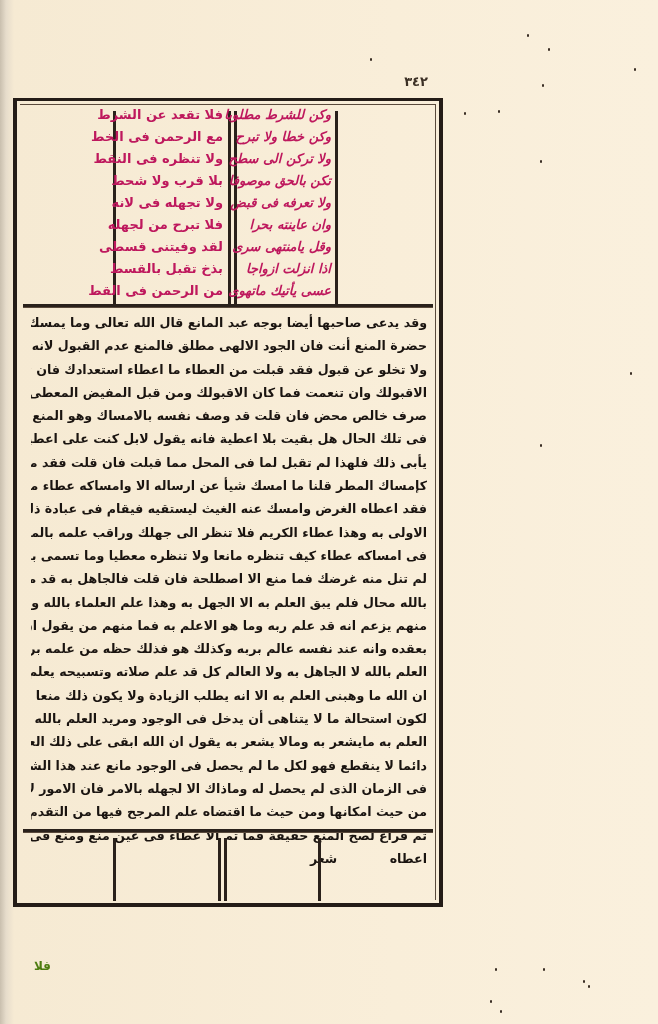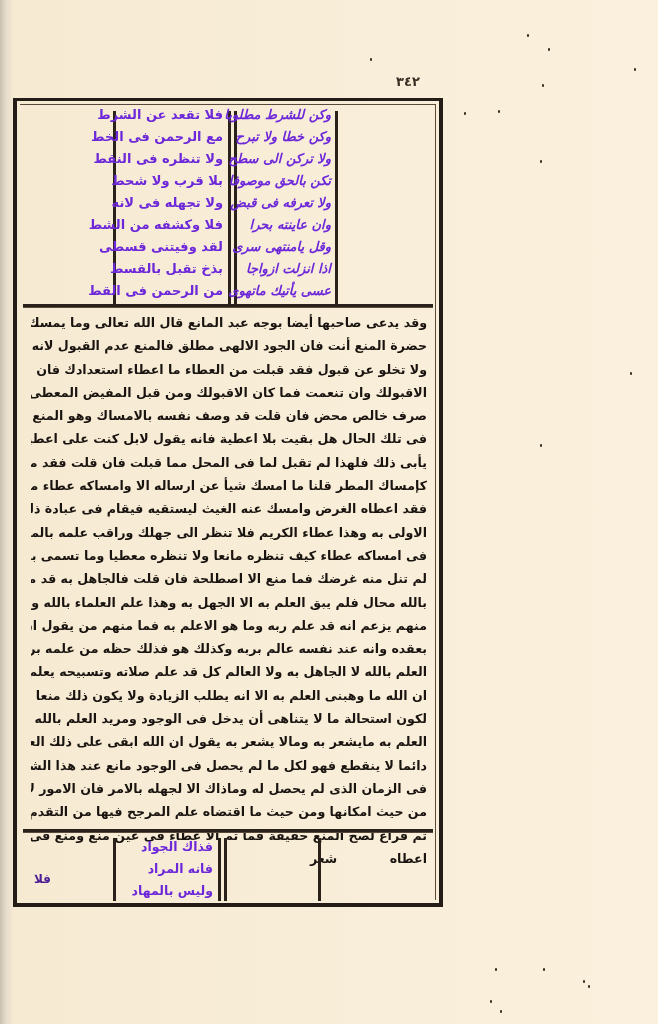--- a/index.html
+++ b/index.html
@@ -4,21 +4,21 @@
 <style>
   html, body { margin:0; padding:0; }
   body {
     width:658px; height:1024px; position:relative; overflow:hidden;
     background: linear-gradient(90deg, #c9bfae 0px, #e6dccb 6px, #f6ead3 14px, #f9eed9 60%, #faf0dd 100%);
     font-family: "DejaVu Sans", sans-serif;
     color:#1c1612;
   }
   .speck { position:absolute; width:2px; height:3px; background:#3a2e24; border-radius:1px; }
   .page-number {
-    position:absolute; left:388px; top:74px; width:40px; text-align:center;
+    position:absolute; left:388px; top:74px; width:40px; text-align:right;
     font-size:13px; font-weight:bold; color:#3b2f25; direction:rtl;
   }
   .frame {
     position:absolute; left:13px; top:98px; width:430px; height:809px;
     border-left:4px solid #241c17; border-top:3px solid #241c17;
     border-right:4px solid #241c17; border-bottom:4px solid #241c17;
     box-sizing:border-box;
   }
   .frame-inner {
     position:absolute; left:3px; top:3px; right:3px; bottom:3px;
@@ -26,33 +26,33 @@
   }
   .rule {
     position:absolute; left:6px; right:6px; height:0;
     border-top:3px solid #2a211b; border-bottom:1px solid #5a4a3c;
   }
   .vbar {
     position:absolute; width:3px; background:#2a211b;
   }
   .verse-col {
     position:absolute; direction:rtl; text-align:justify;
-    font-size:13px; line-height:22px; font-weight:bold; color:#6d28d9;
+    font-size:13px; line-height:22px; font-weight:bold; color:#be185d;
     white-space:nowrap;
   }
   .verse-col div { height:22px; text-align:right; }
   .prose {
     position:absolute; left:14px; top:210px; width:396px; direction:rtl;
     font-size:12.6px; line-height:23.3px; font-weight:bold; color:#1a1410;
   }
   .prose div { height:23.3px; white-space:nowrap; overflow:hidden; text-align:justify; text-align-last:justify; }
   .prose div.last { text-align-last:right; }
   .shiir-label { display:inline-block; margin-right:48px; }
   .catchword {
-    position:absolute; left:34px; top:872px; font-size:12px; font-weight:bold; color:#4c1d95; direction:rtl;
+    position:absolute; left:34px; top:959px; font-size:12px; font-weight:bold; color:#4d7c0f; direction:rtl;
   }
 </style>
 </head>
 <body>
 
 <div class="speck" style="left:527px;top:34px;"></div>
 <div class="speck" style="left:548px;top:48px;"></div>
 <div class="speck" style="left:542px;top:84px;"></div>
 <div class="speck" style="left:370px;top:58px;"></div>
 <div class="speck" style="left:634px;top:68px;"></div>
@@ -88,21 +88,21 @@
     <div>وقل يامنتهى سرى</div>
     <div>اذا انزلت ازواجا</div>
     <div>عسى يأتيك ماتهوى</div>
   </div>
   <div class="verse-col" style="left:102px;top:3px;width:104px;">
     <div>فلا تقعد عن الشرط</div>
     <div>مع الرحمن فى الخط</div>
     <div>ولا تنظره فى النقط</div>
     <div>بلا قرب ولا شحط</div>
     <div>ولا تجهله فى لانه</div>
-    <div>فلا وكشفه من الشط</div>
+    <div>فلا تبرح من لجهله</div>
     <div>لقد وفيتنى قسطى</div>
     <div>بذخ تقبل بالقسط</div>
     <div>من الرحمن فى القط</div>
   </div>
 
   <div class="rule" style="top:203px;"></div>
 
   <div class="prose">
     <div>وقد يدعى صاحبها أيضا بوجه عبد المانع قال الله تعالى وما يمسك فلا مرسل له من بعده اعلم ان</div>
     <div>حضرة المنع أنت فان الجود الالهى مطلق فالمنع عدم القبول لانه لايلائم المزاج فلا يقبله الطبع</div>
@@ -133,20 +133,15 @@
     </div>
   </div>
 
   <div class="rule" style="top:728px;"></div>
 
   <div class="vbar" style="left:96px;top:737px;height:63px;"></div>
   <div class="vbar" style="left:201px;top:737px;height:63px;"></div>
   <div class="vbar" style="left:207px;top:737px;height:63px;"></div>
   <div class="vbar" style="left:301px;top:737px;height:63px;"></div>
 
-  <div class="verse-col" style="left:102px;top:735px;width:94px;font-size:12.5px;">
-    <div>فذاك الجواد</div>
-    <div>فانه المراد</div>
-    <div>وليس بالمهاد</div>
-  </div>
 </div>
 
 <div class="catchword">فلا</div>
 
 </body></html>

